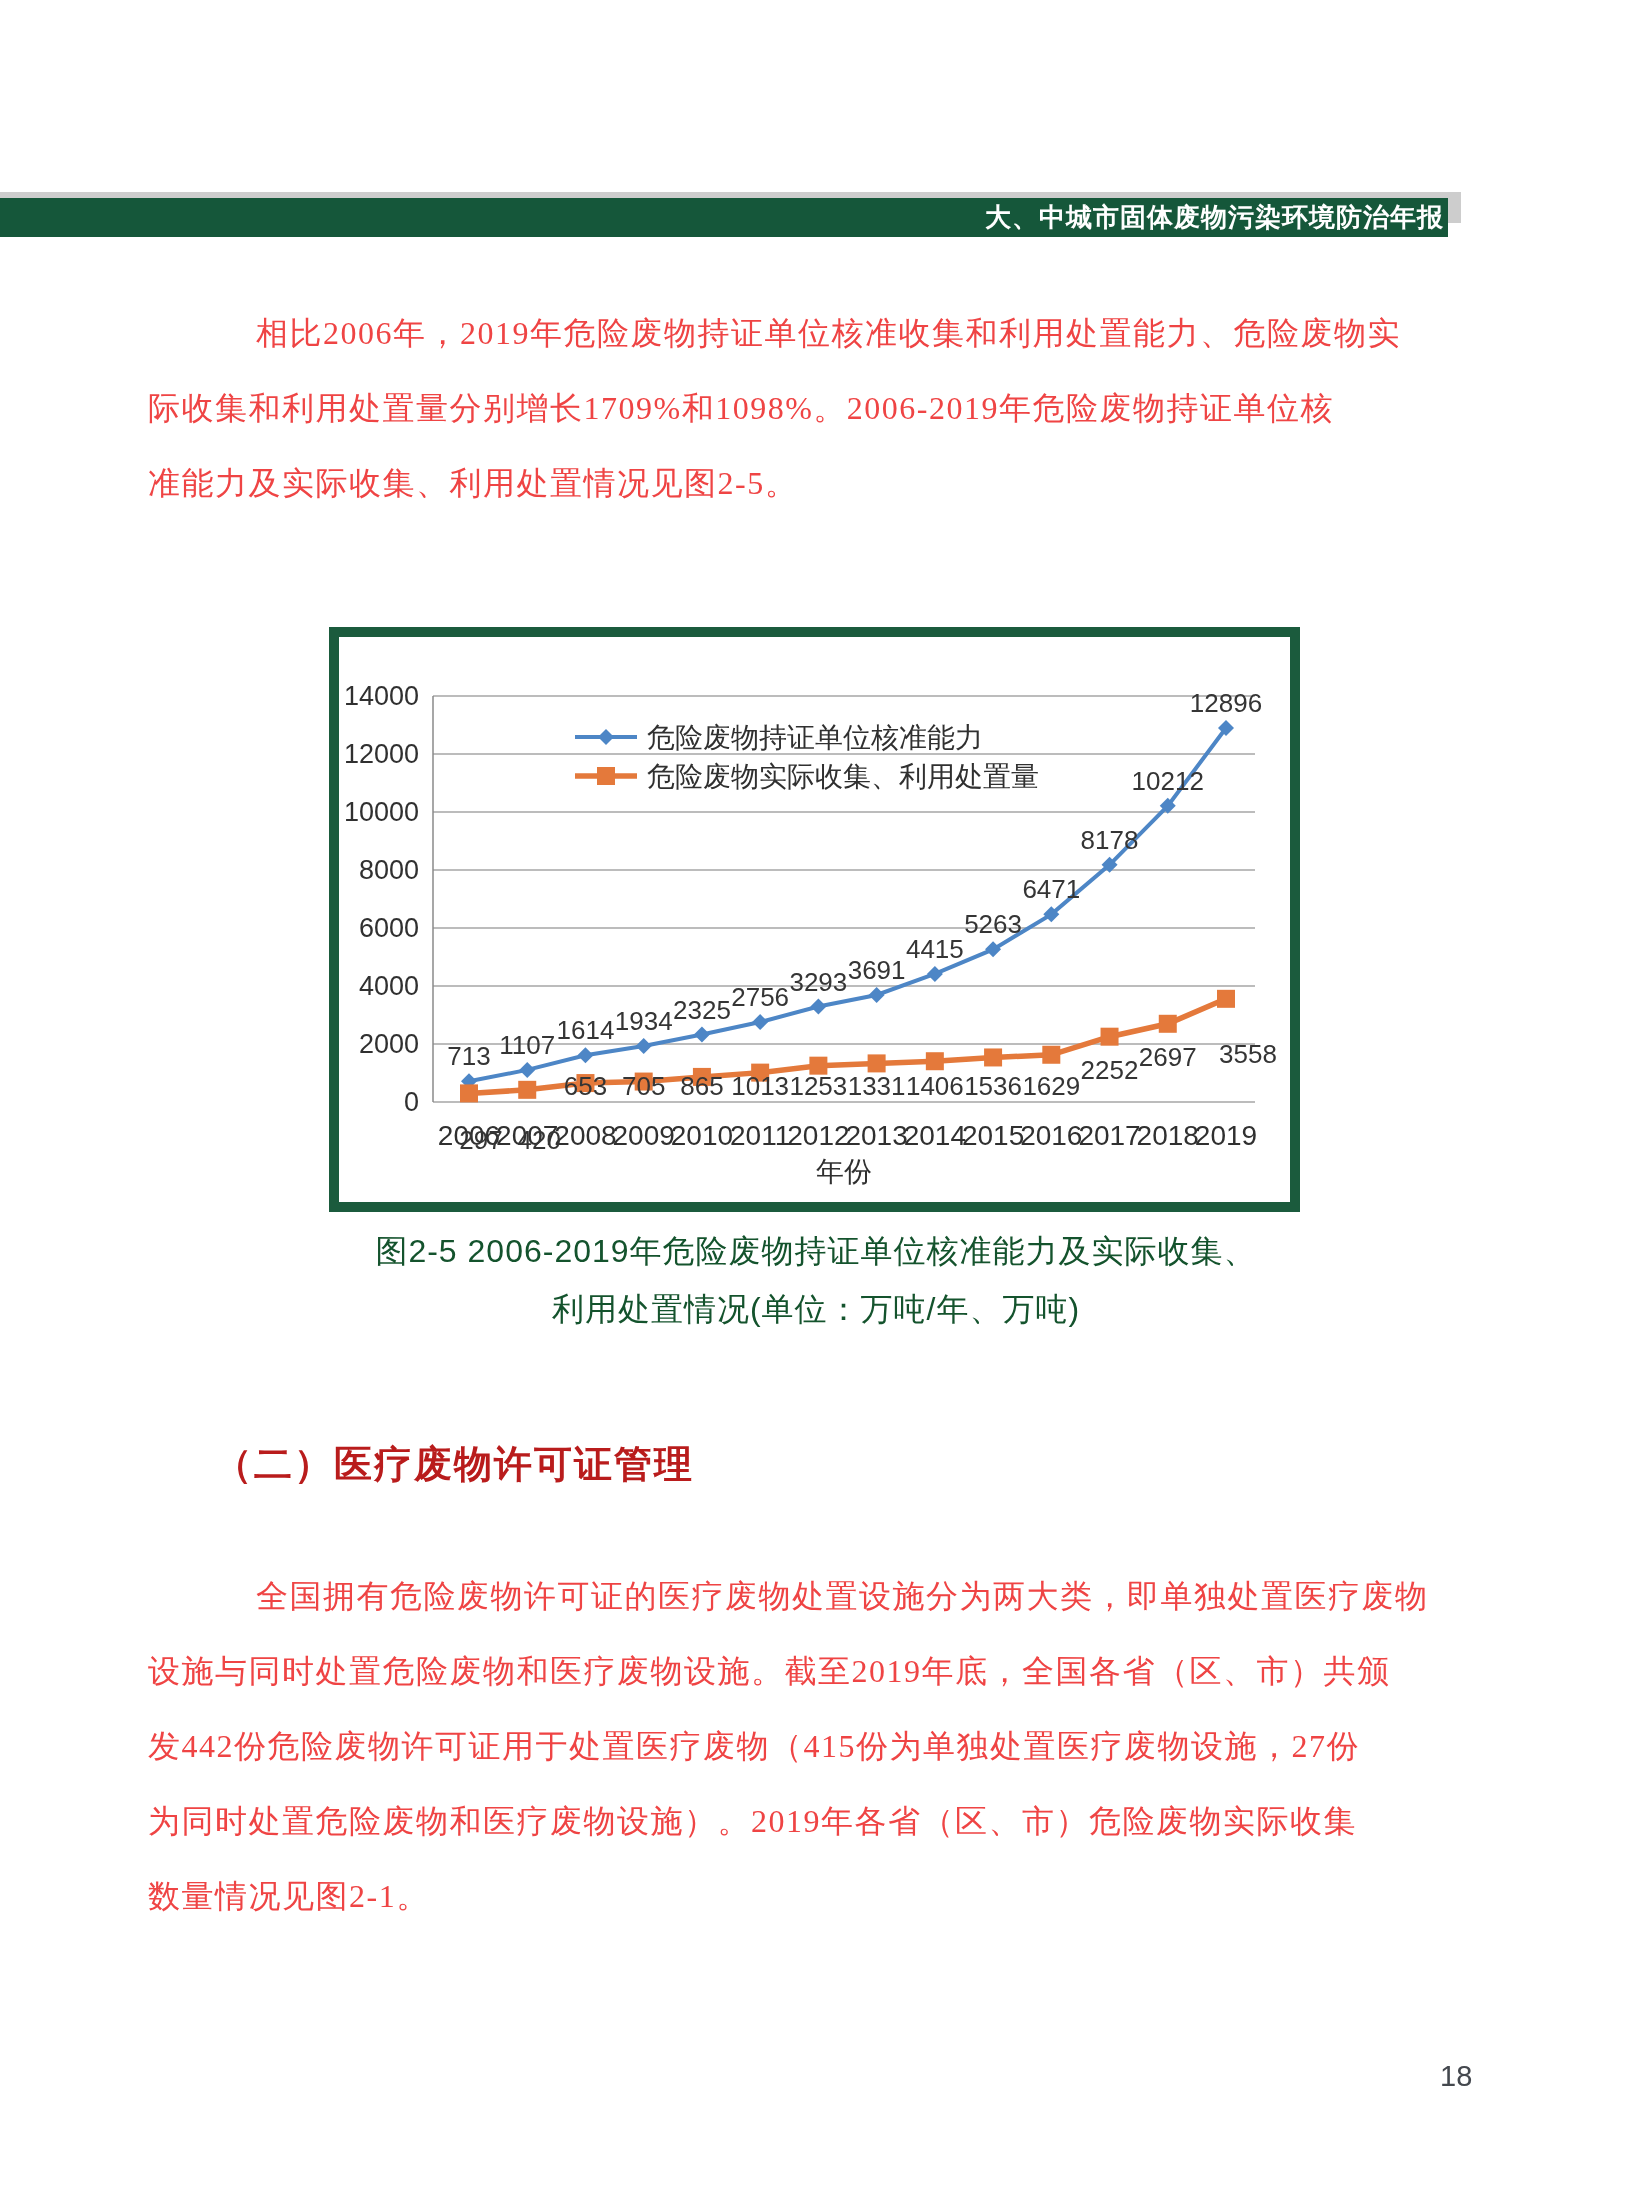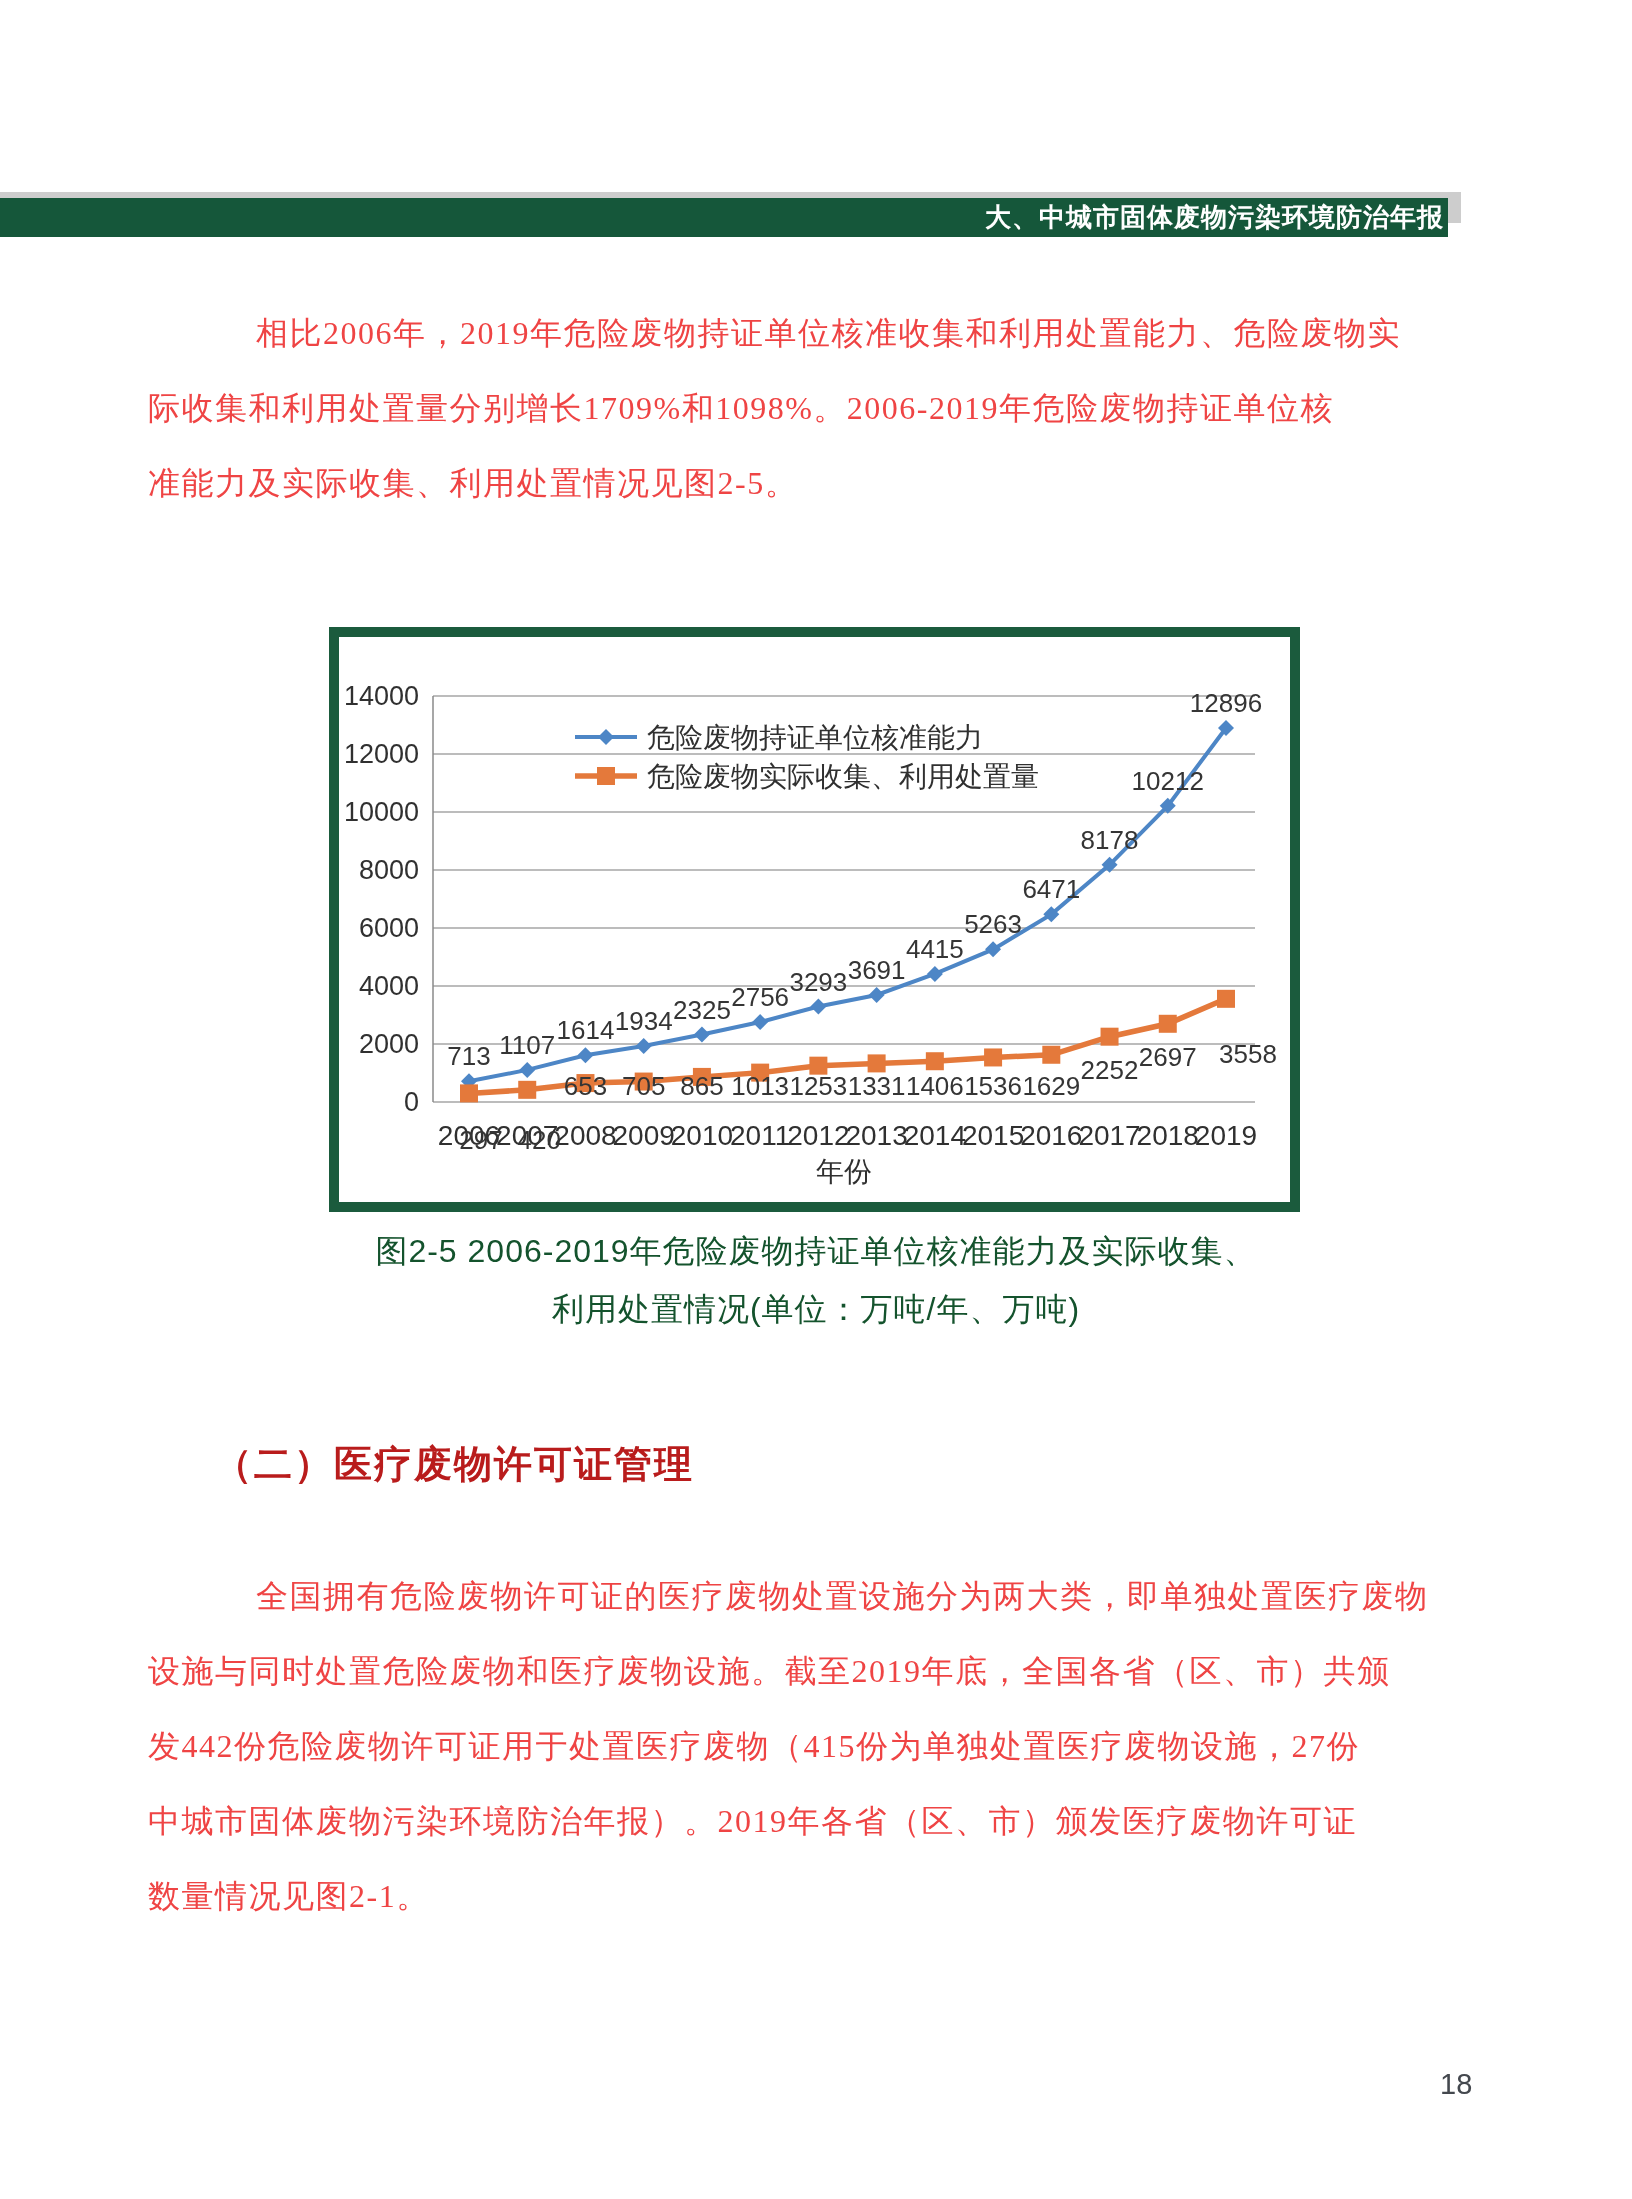--- a/index.html
+++ b/index.html
@@ -18,21 +18,21 @@
   #figure-box{position:absolute;left:329px;top:627px;width:951px;height:565px;
               border:10px solid #1b5b3d;background:#ffffff;}
   #chart-svg{position:absolute;left:0;top:0;}
   
   #caption{position:absolute;left:144px;top:1222px;width:1344px;text-align:center;}
   .cap-line{height:58px;line-height:58px;font-size:32px;letter-spacing:1px;color:#14532d;}
   
   #section-heading{position:absolute;left:214px;top:1440px;font-size:38px;line-height:48px;
                    font-weight:bold;color:#b91c1c;letter-spacing:2px;}
   
-  #page-num{position:absolute;left:1440px;top:2060px;font-size:29px;color:#44484e;margin-top:8px;}
+  #page-num{position:absolute;left:1440px;top:2060px;font-size:29px;color:#44484e;}
   
   text{font-family:"Liberation Sans", sans-serif;}
   .tick-label{font-size:27px;fill:#303030;}
   .x-label{font-size:28px;fill:#303030;}
   .axis-title{font-size:28px;fill:#303030;}
   .data-label{font-size:26px;fill:#353535;}
   .legend-label{font-size:28px;fill:#303030;}
 </style>
 </head>
 <body>
@@ -155,18 +155,18 @@
     <div class="cap-line">图2-5 2006-2019年危险废物持证单位核准能力及实际收集、</div>
     <div class="cap-line">利用处置情况(单位：万吨/年、万吨)</div>
   </div>
 
   <div id="section-heading">（二）医疗废物许可证管理</div>
 
   <div class="para" style="top:1559px;">
     <div class="pline indent">全国拥有危险废物许可证的医疗废物处置设施分为两大类，即单独处置医疗废物</div>
     <div class="pline">设施与同时处置危险废物和医疗废物设施。截至2019年底，全国各省（区、市）共颁</div>
     <div class="pline">发442份危险废物许可证用于处置医疗废物（415份为单独处置医疗废物设施，27份</div>
-    <div class="pline">中城市固体废物污染环境防治年报）。2019年各省（区、市）颁发医疗废物许可证</div>
+    <div class="pline">为同时处置危险废物和医疗废物设施）。2019年各省（区、市）危险废物实际收集</div>
     <div class="pline">数量情况见图2-1。</div>
   </div>
 
   <div id="page-num">18</div>
 </div>
 
 </body></html>

